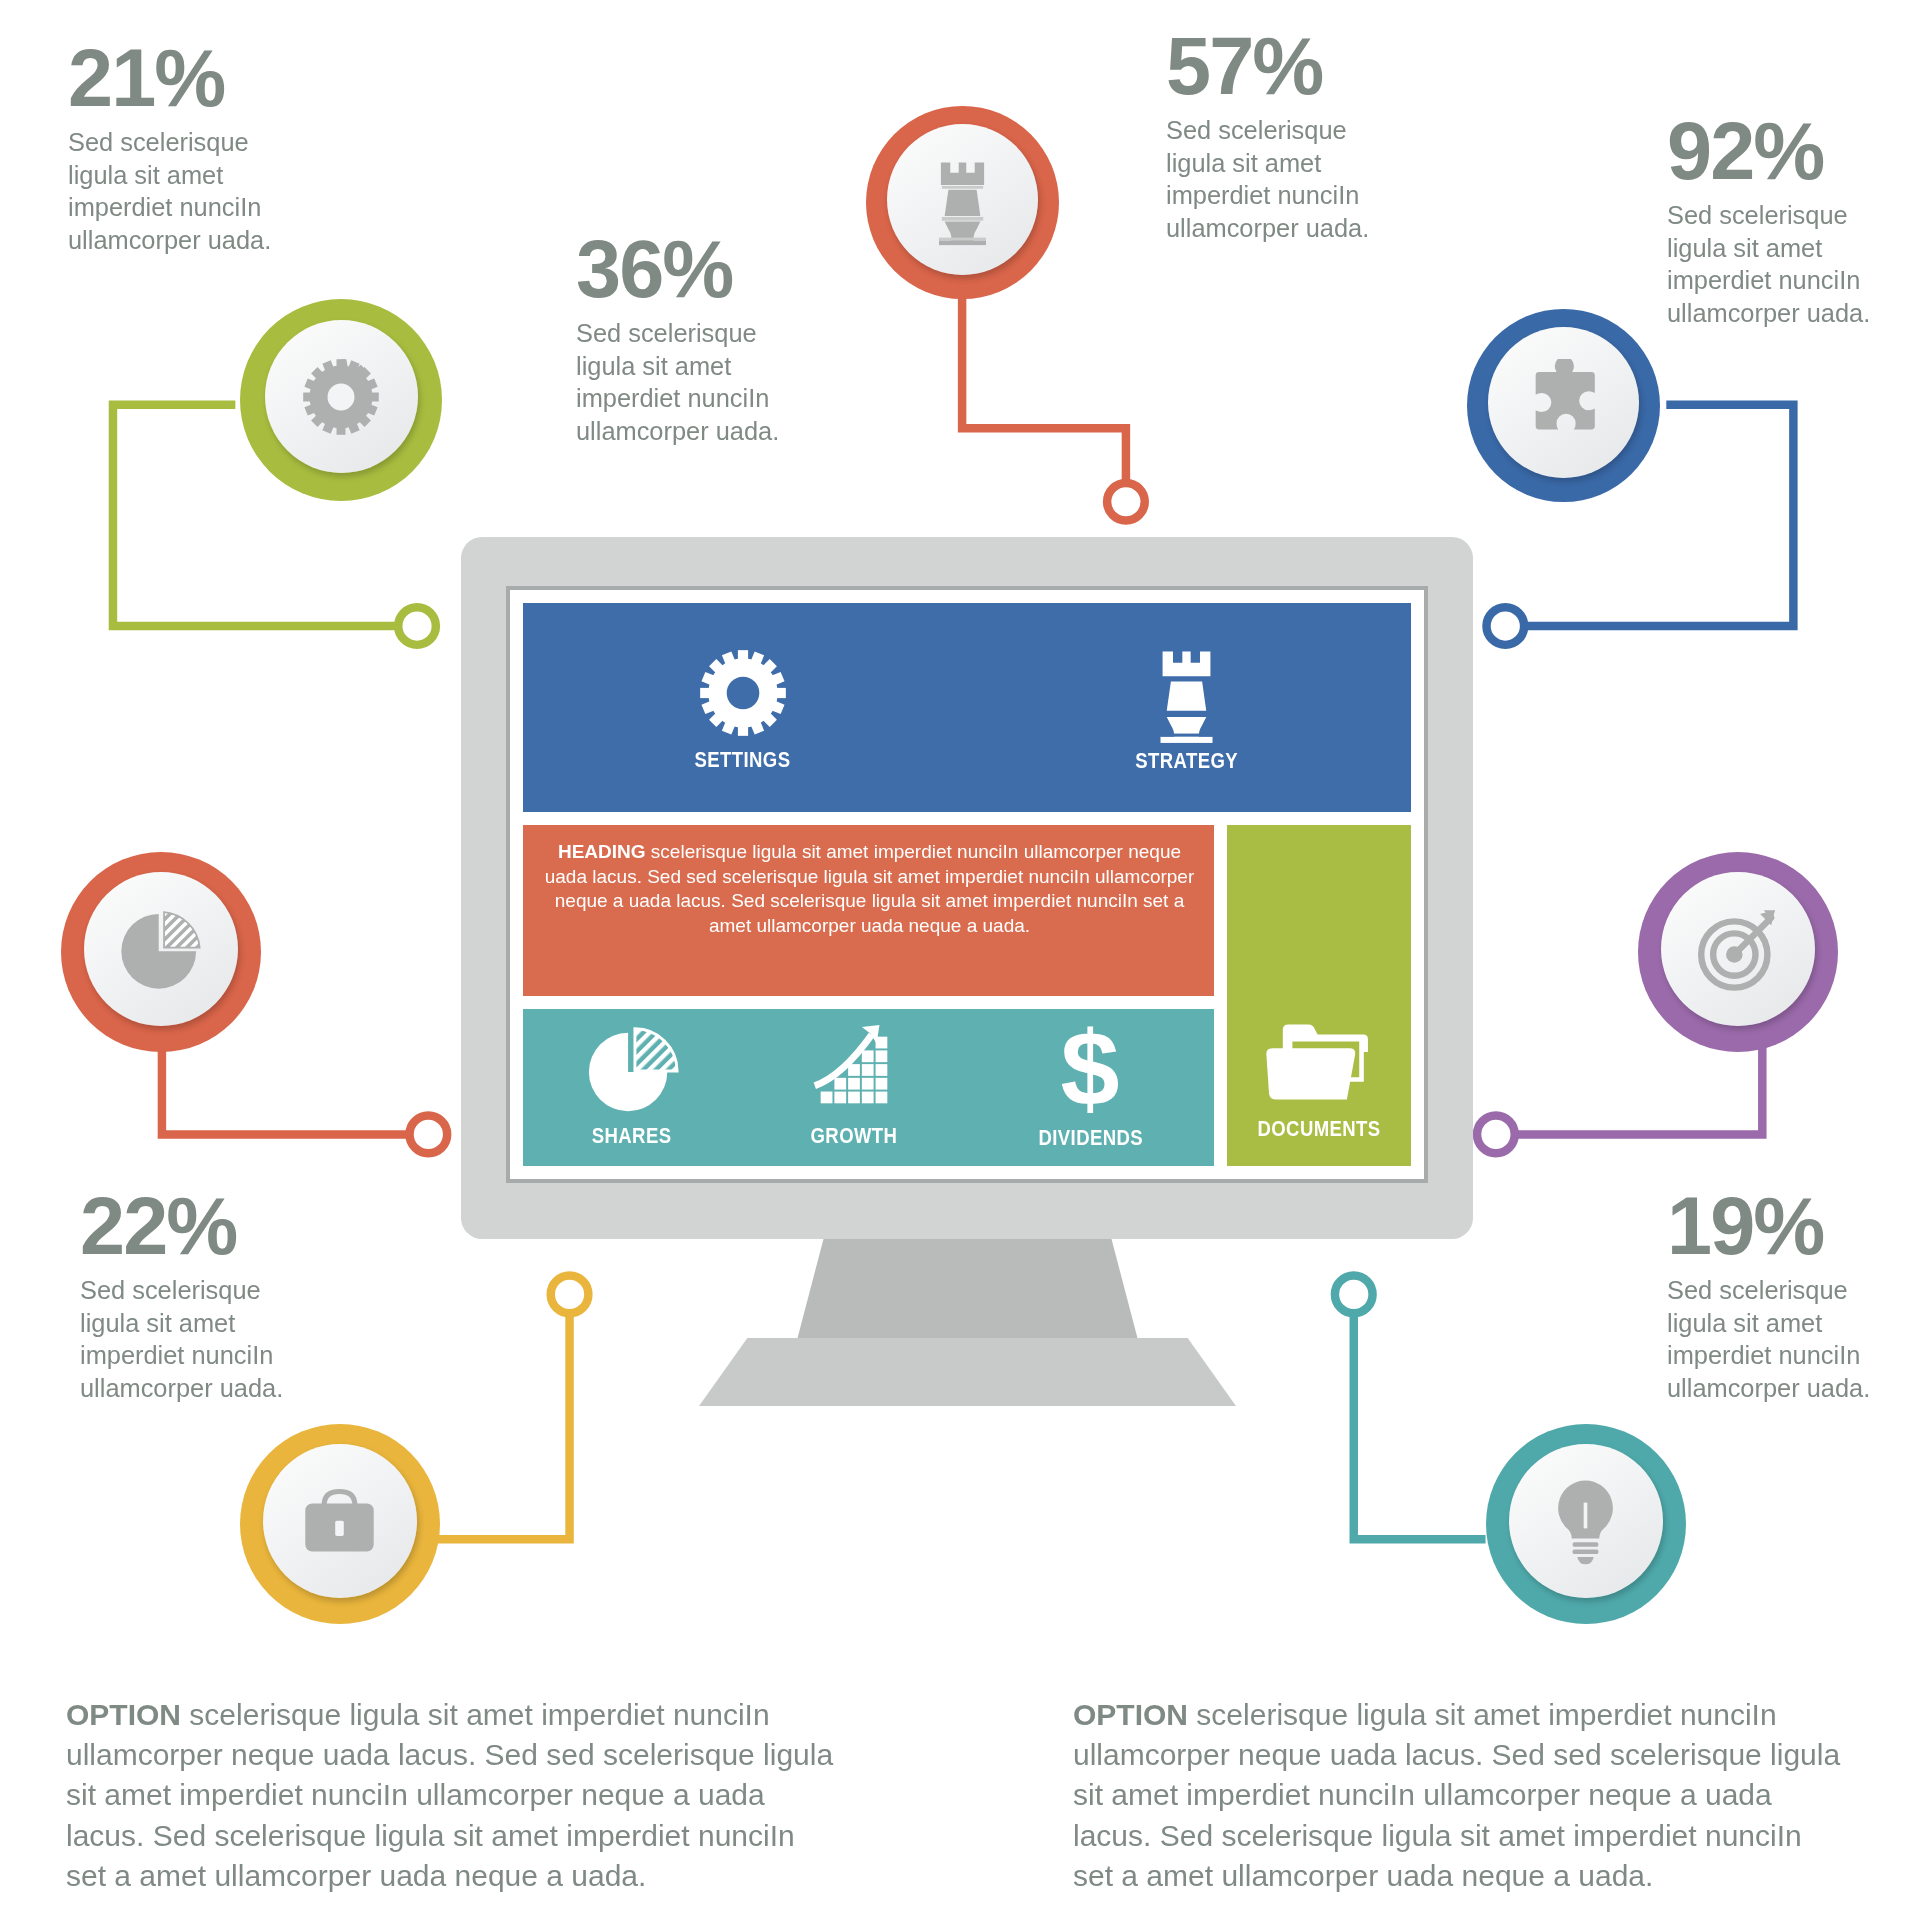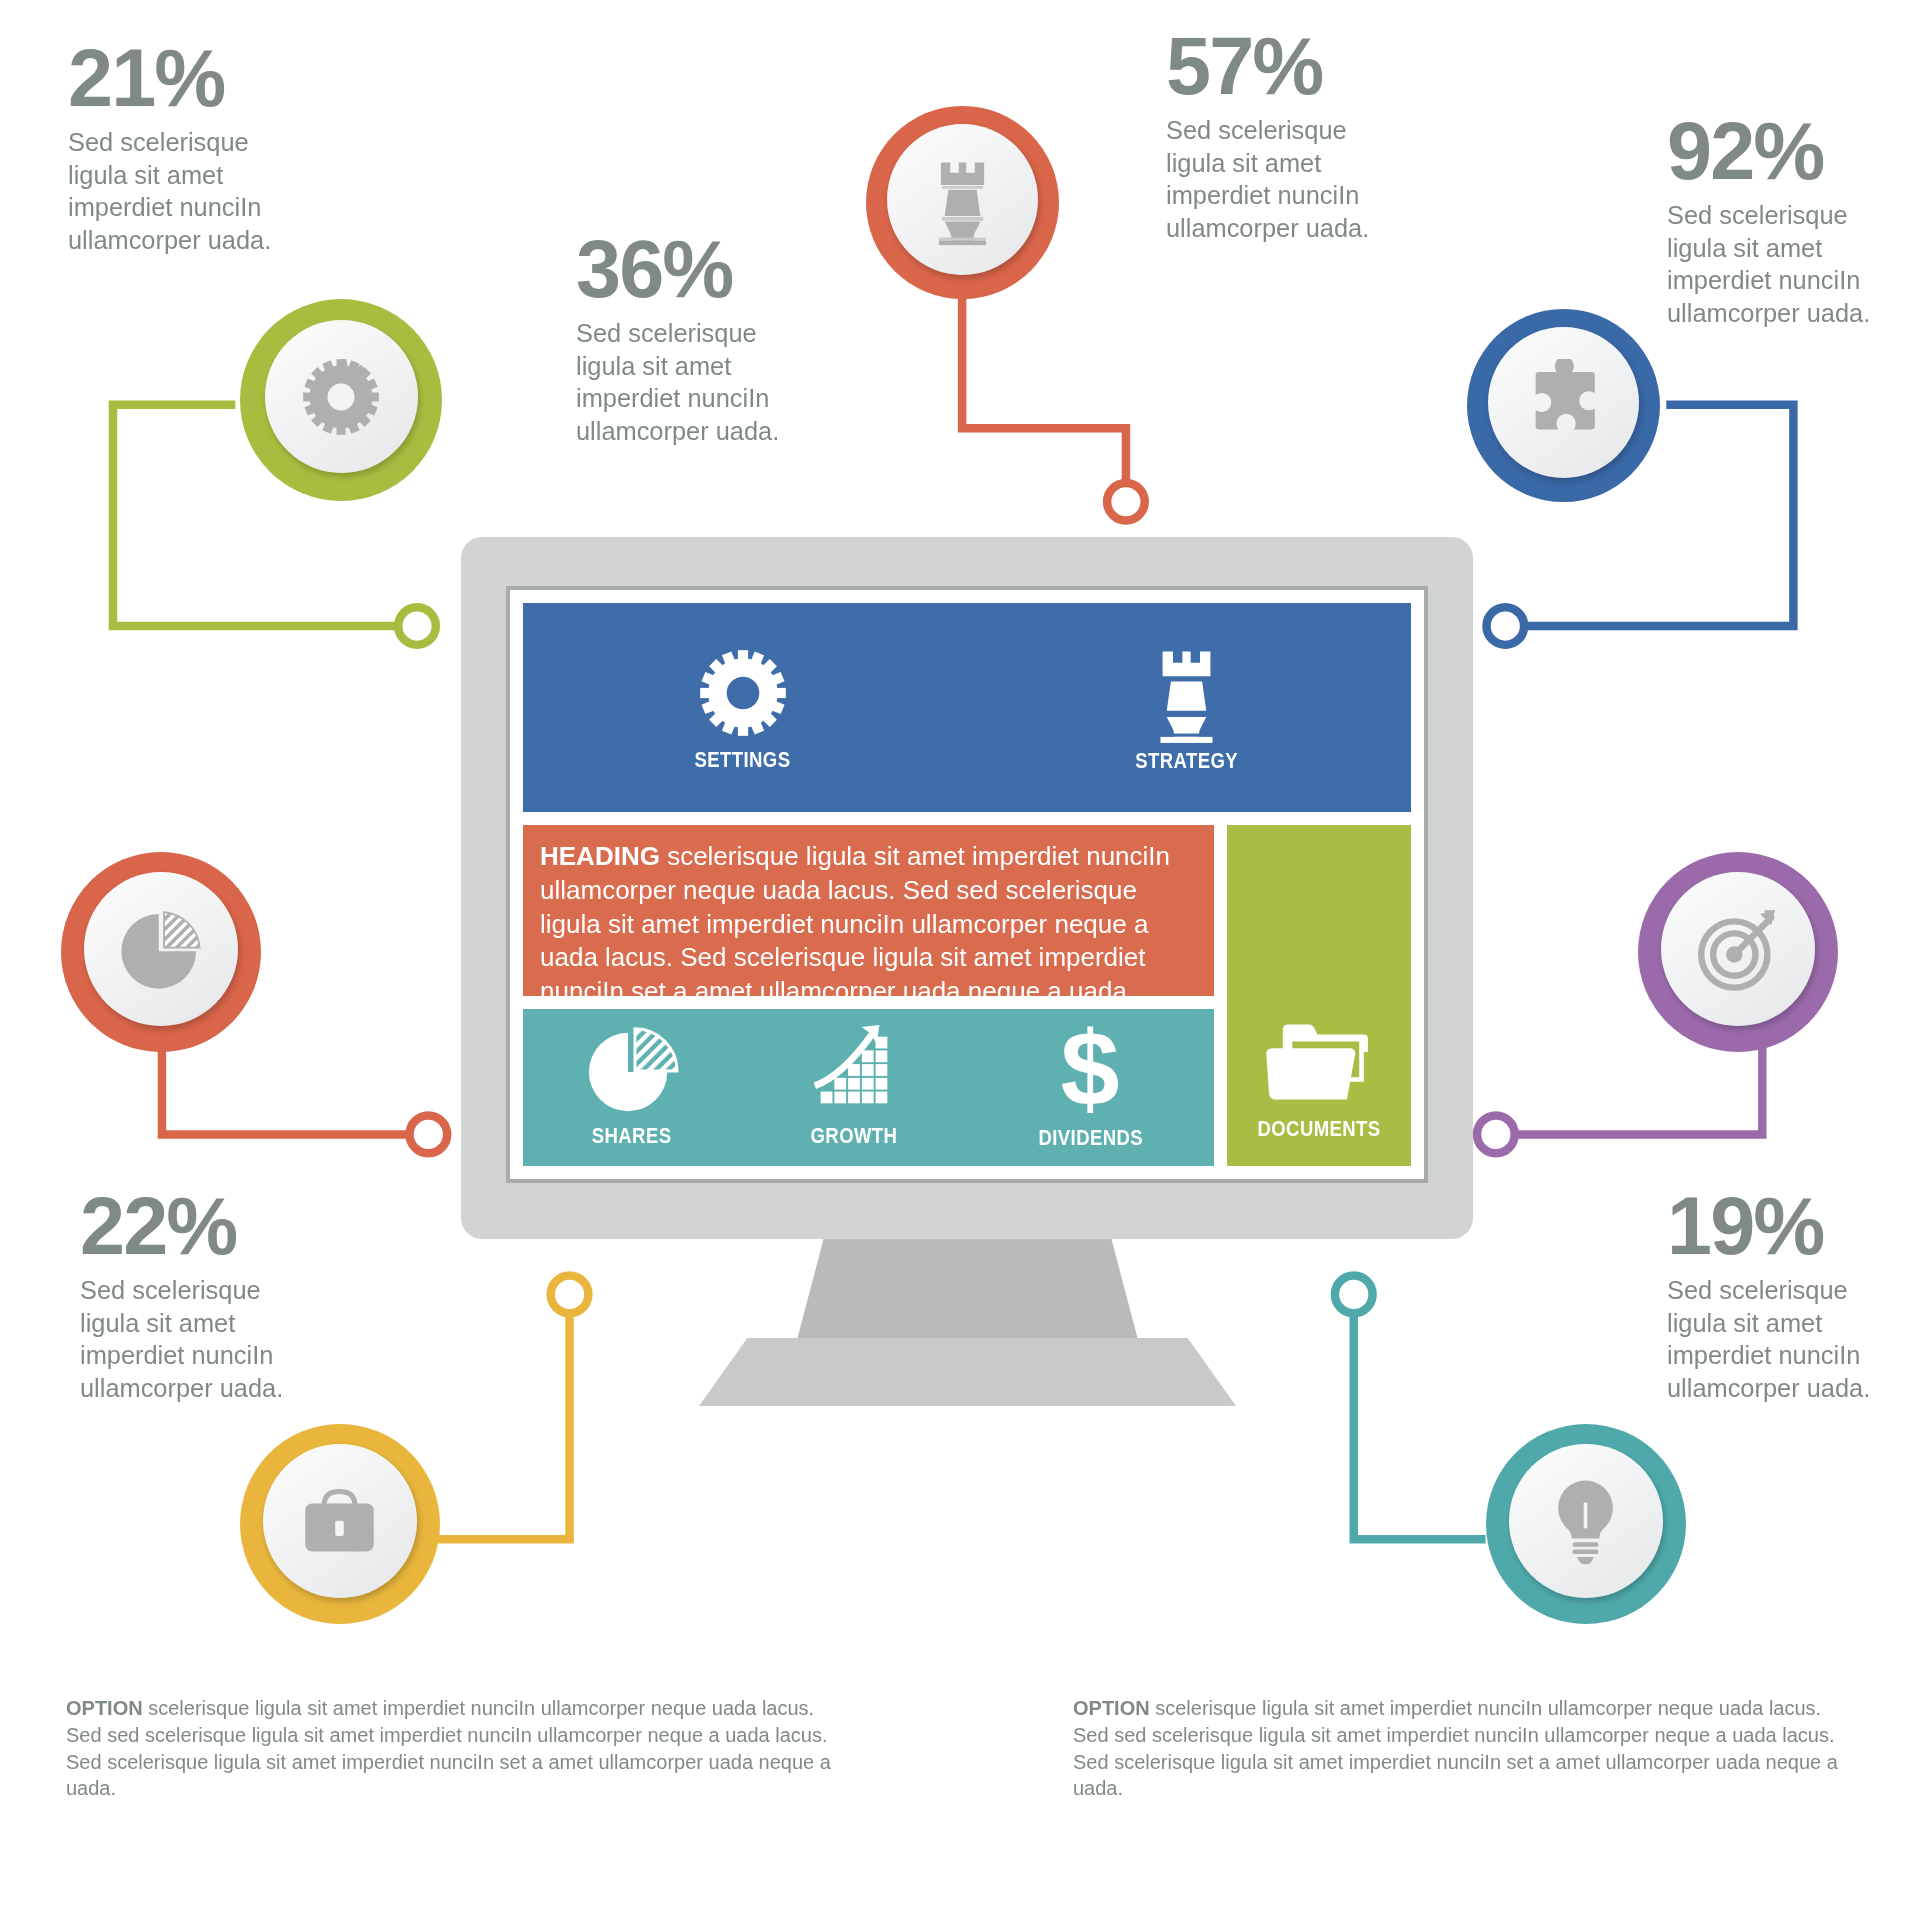--- a/index.html
+++ b/index.html
@@ -142,25 +142,26 @@
   .mid-left {
     display: flex;
     flex-direction: column;
     flex: 1 1 auto;
     gap: 13px;
   }
   #panel-heading {
     background: #d96c4f;
     color: #ffffff;
     padding: 15px 15px 13px 17px;
-    font-size: 26px;
+    font-size: 19px;
     line-height: 1.30;
     box-sizing: border-box;
     flex: 0 0 auto;
     height: 171px;
+    text-align: center;
   }
   #panel-heading b { font-weight: bold; }
 
   #panel-stats {
     background: #5fb0b0;
     flex: 1 1 auto;
     display: flex;
     align-items: center;
     justify-content: space-around;
     padding-bottom: 5.6px;
@@ -213,21 +214,21 @@
     line-height: 1.0;
     margin-top: -7.5px;
     letter-spacing: -0.9px;
   }
 
   
   .option-block {
     position: absolute;
     width: 772px;
     color: #808a85;
-    font-size: 20px;
+    font-size: 30px;
     line-height: 1.34;
   }
   .option-block b { font-weight: bold; color: #808a85; }
   #option-left { left: 66px; top: 1695px; }
   #option-right { left: 1073px; top: 1695px; }
 </style>
 </head>
 <body>
 
 <div id="stage">

